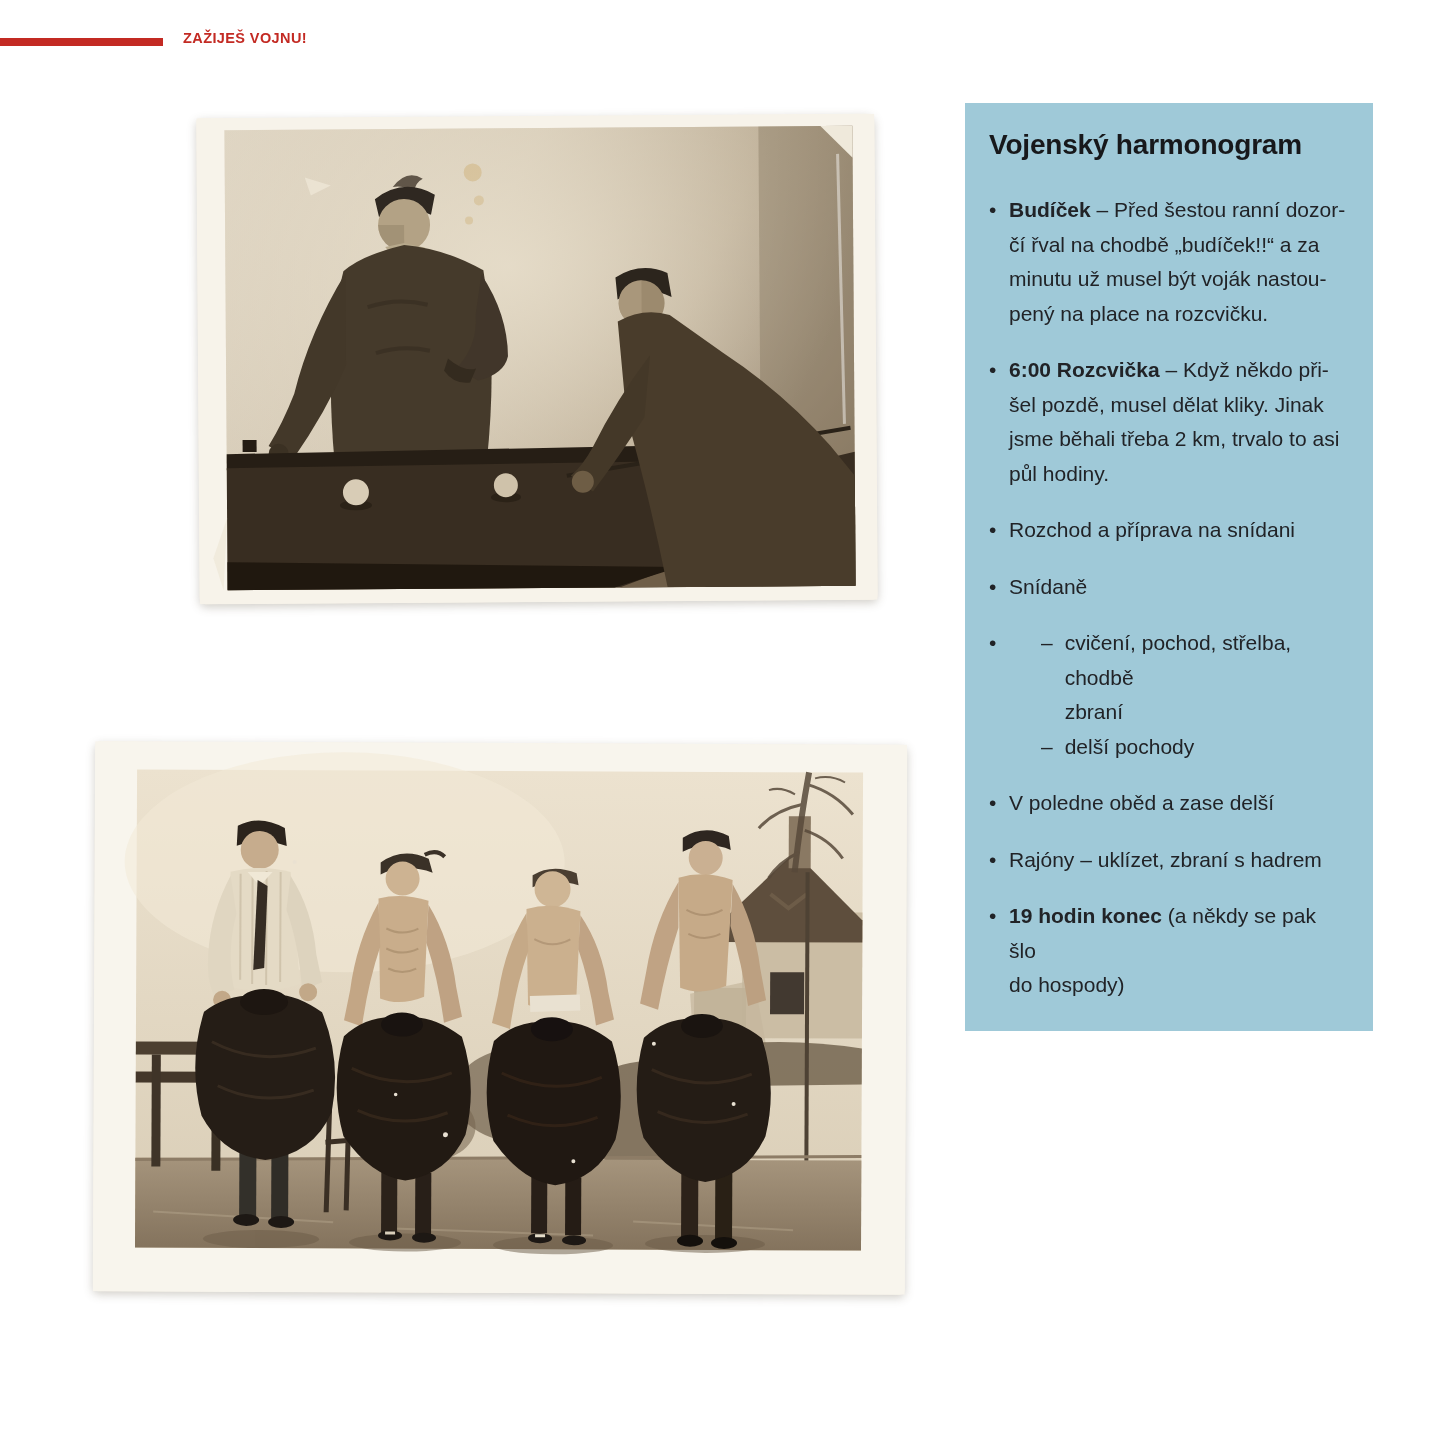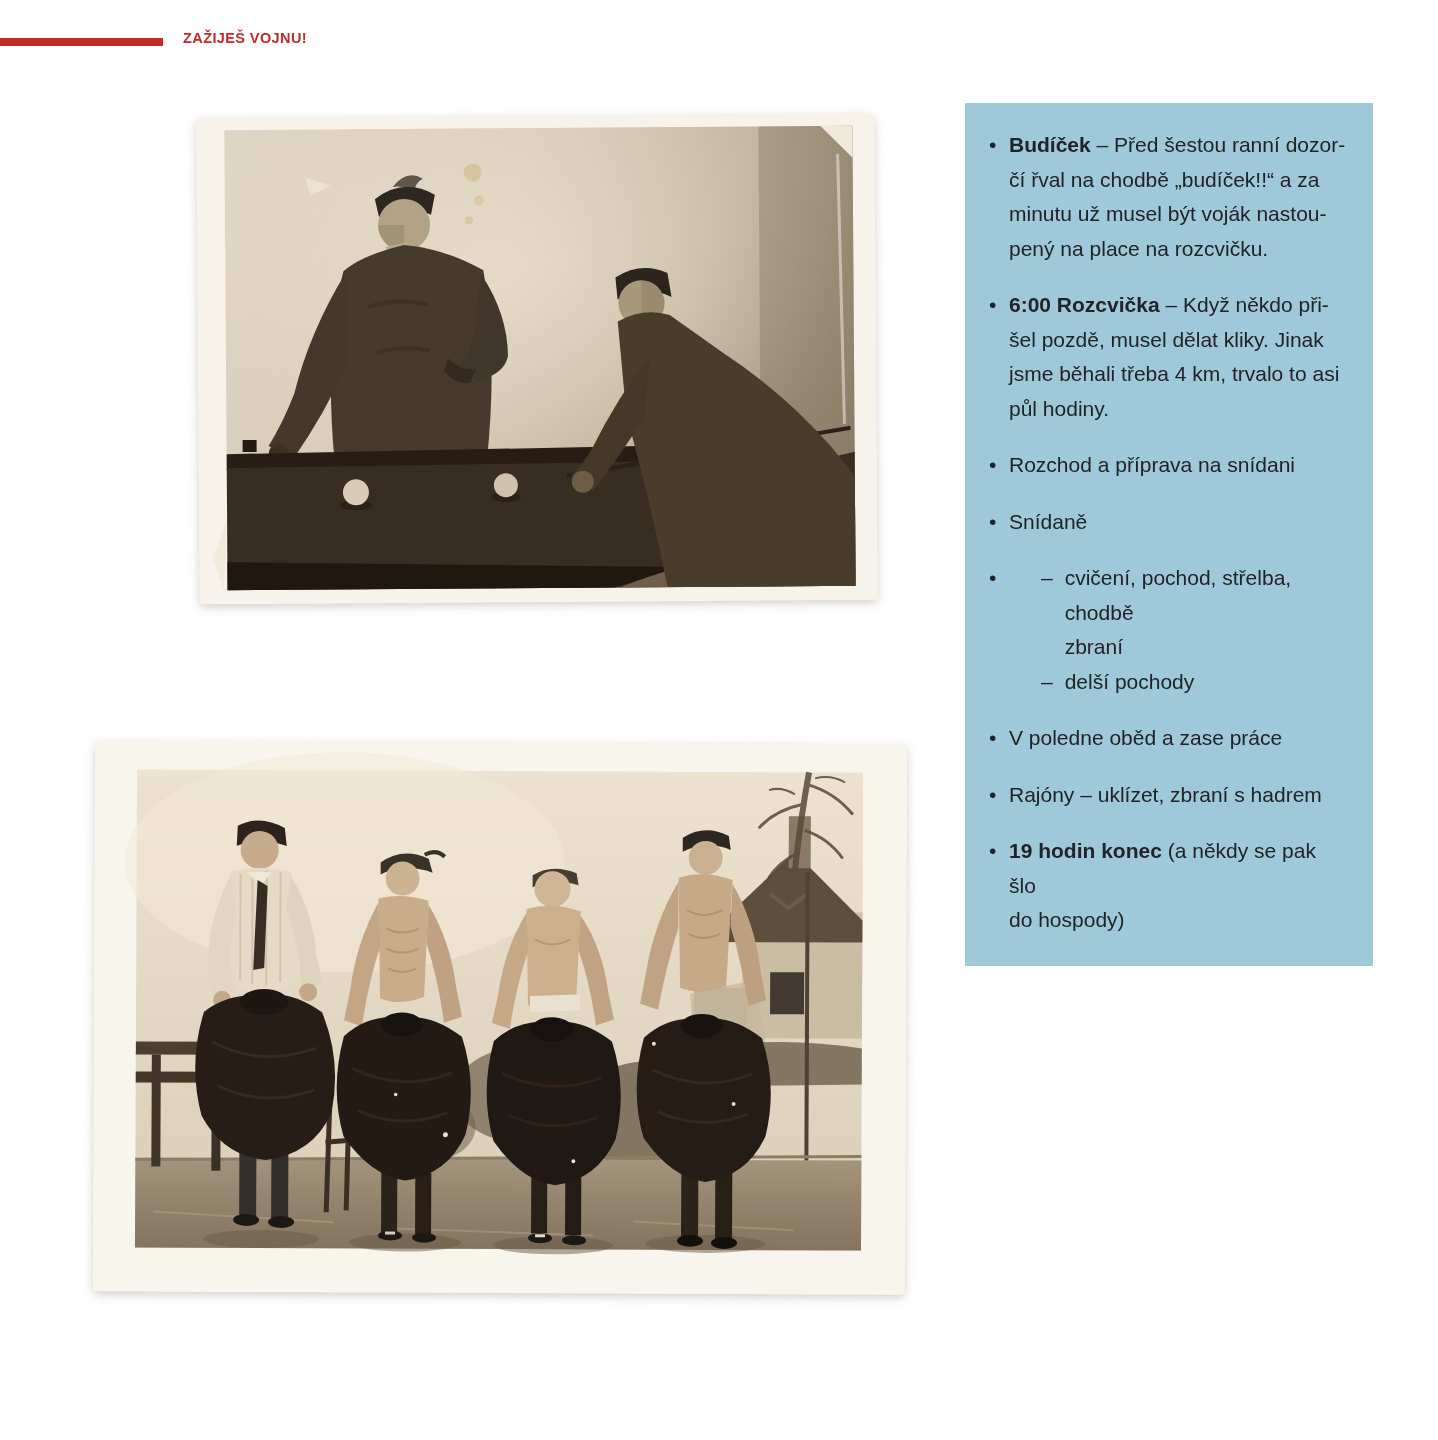--- a/index.html
+++ b/index.html
@@ -249,36 +249,37 @@
           <circle cx="480" cy="418" r="2"></circle>
         <circle cx="560" cy="300" r="2"></circle>
           <circle cx="302" cy="352" r="1.8"></circle>
         <circle cx="640" cy="360" r="2"></circle>
           <circle cx="200" cy="120" r="2" opacity="0.7"></circle>
       </g>
     </svg>
   </figure>
 
   <aside class="panel">
+    <h2>Vojenský harmonogram</h2>
     <ul class="schedule">
       <li>
         <span class="mk">•</span>
         <div class="li-body">
             <p class="main"><b>Budíček</b><span class="tx"> – Před šestou ranní dozor-
 čí řval na chodbě „budíček!!“ a za
 minutu už musel být voják nastou-
 pený na place na rozcvičku.</span></p>
           </div>
       </li>
       <li>
         <span class="mk">•</span>
         <div class="li-body">
             <p class="main"><b>6:00 Rozcvička</b><span class="tx"> – Když někdo při-
 šel pozdě, musel dělat kliky. Jinak
-jsme běhali třeba 4 km, trvalo to asi
+jsme běhali třeba 2 km, trvalo to asi
 půl hodiny.</span></p>
           </div>
       </li>
       <li>
         <span class="mk">•</span>
         <div class="li-body">
             <p class="main"><b></b><span class="tx">Rozchod a příprava na snídani</span></p>
           </div>
       </li>
       <li>
@@ -297,21 +298,21 @@
           </div>
           <div class="sub">
             <span class="mk">–</span>
             <span class="tx">delší pochody</span>
           </div>
         </div>
       </li>
       <li>
         <span class="mk">•</span>
         <div class="li-body">
-            <p class="main"><b></b><span class="tx">V poledne oběd a zase práce</span></p>
+            <p class="main"><b></b><span class="tx">V poledne oběd a zase delší</span></p>
           </div>
       </li>
       <li>
         <span class="mk">•</span>
         <div class="li-body">
             <p class="main"><b></b><span class="tx">Rajóny – uklízet, zbraní s hadrem</span></p>
           </div>
       </li>
       <li>
         <span class="mk">•</span>

